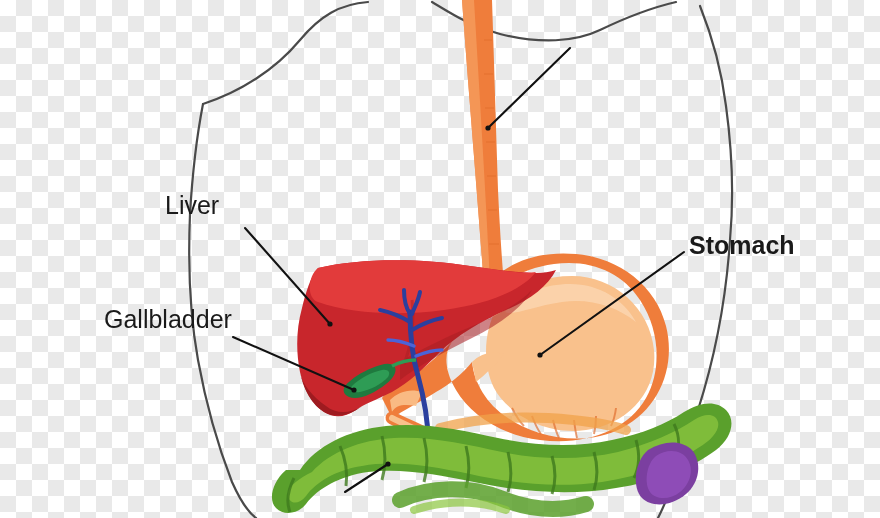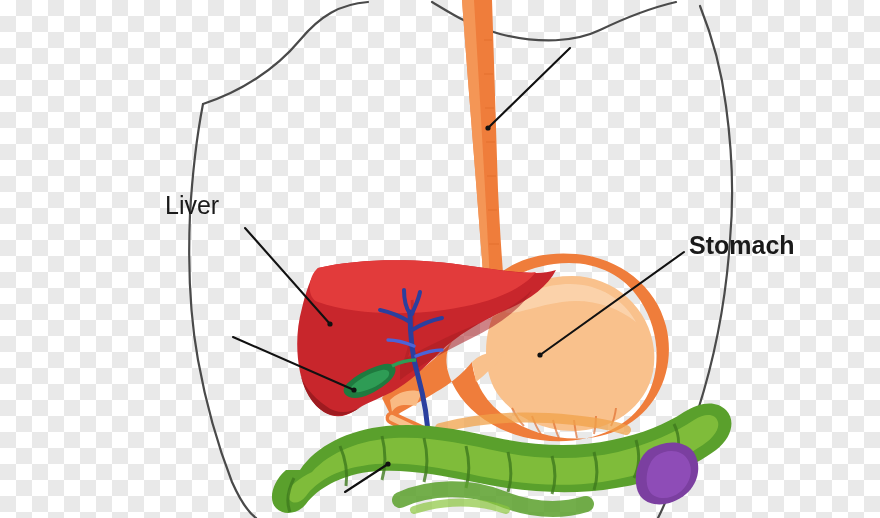--- a/index.html
+++ b/index.html
@@ -218,16 +218,17 @@
       <circle cx="330" cy="324" r="2.6"></circle>
       <circle cx="354" cy="390" r="2.6"></circle>
       <circle cx="540" cy="355" r="2.6"></circle>
       <circle cx="488" cy="128" r="2.6"></circle>
       <circle cx="388" cy="464" r="2.6"></circle>
     </g>
   </svg>
 
   <div class="lbl" id="label-liver">Liver</div>
 
+  <div class="lbl" id="label-gallbladder">Gallbladder</div>
 
   <div class="lbl" id="label-stomach">Stomach</div>
 
 </div>
 
 </body></html>

